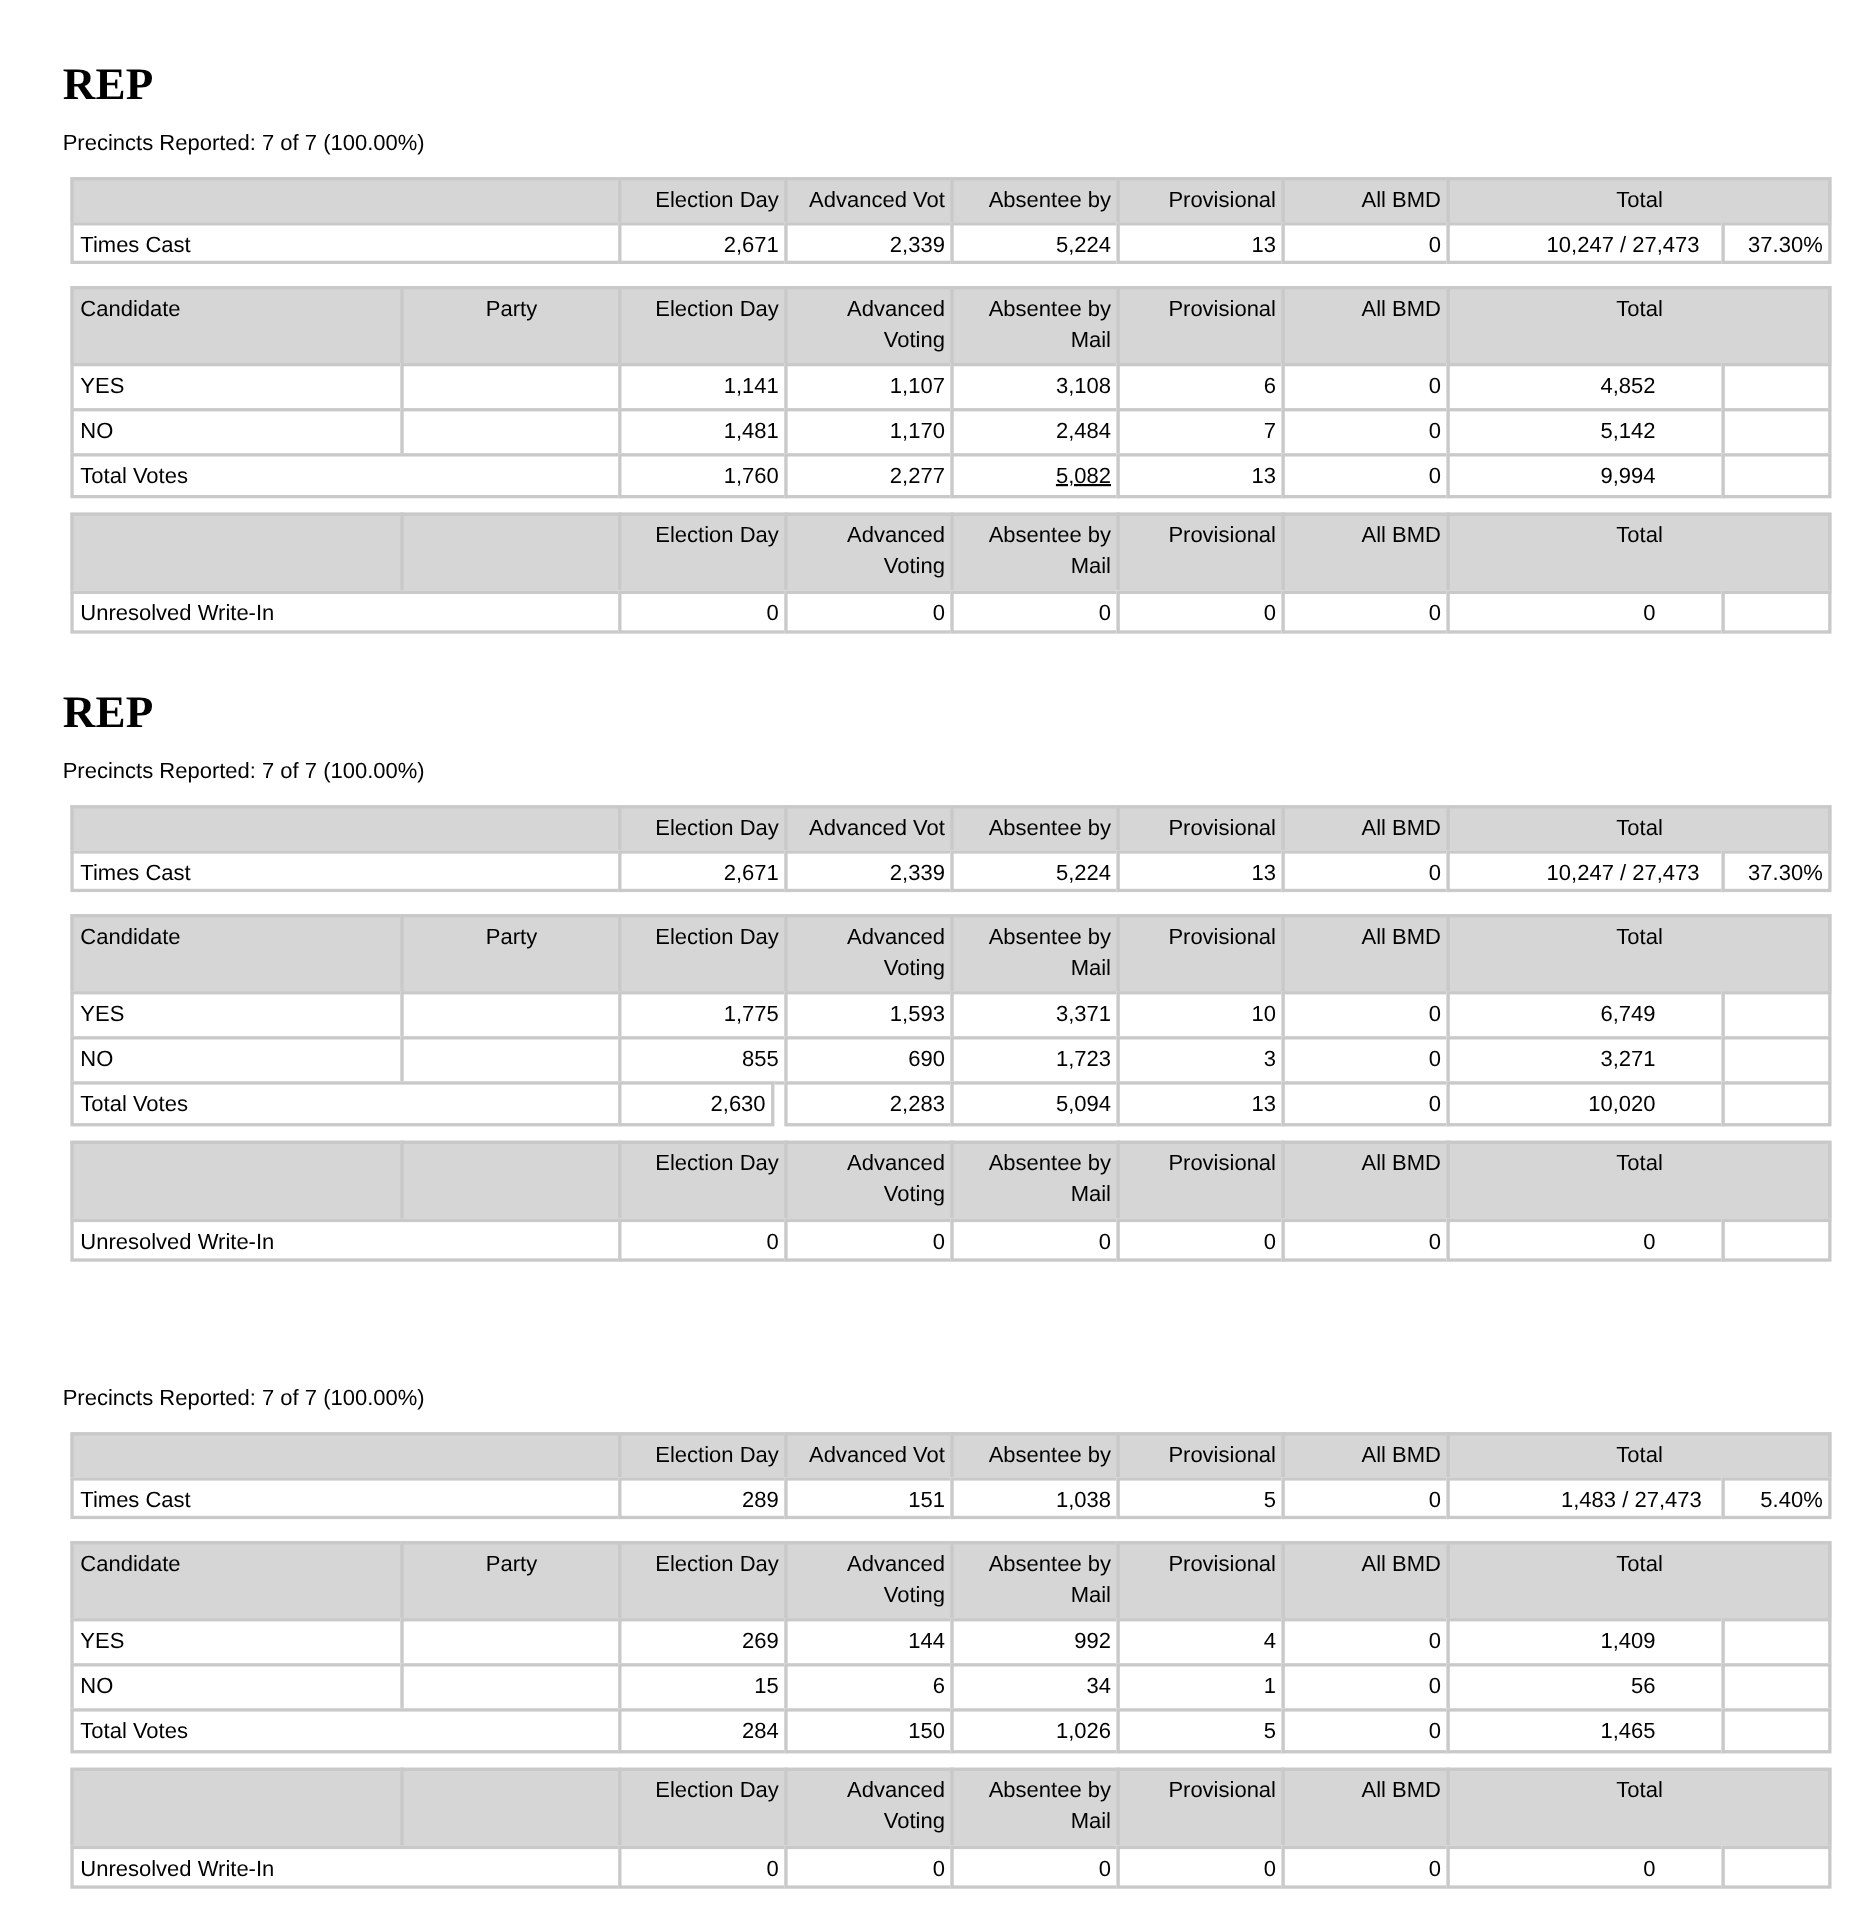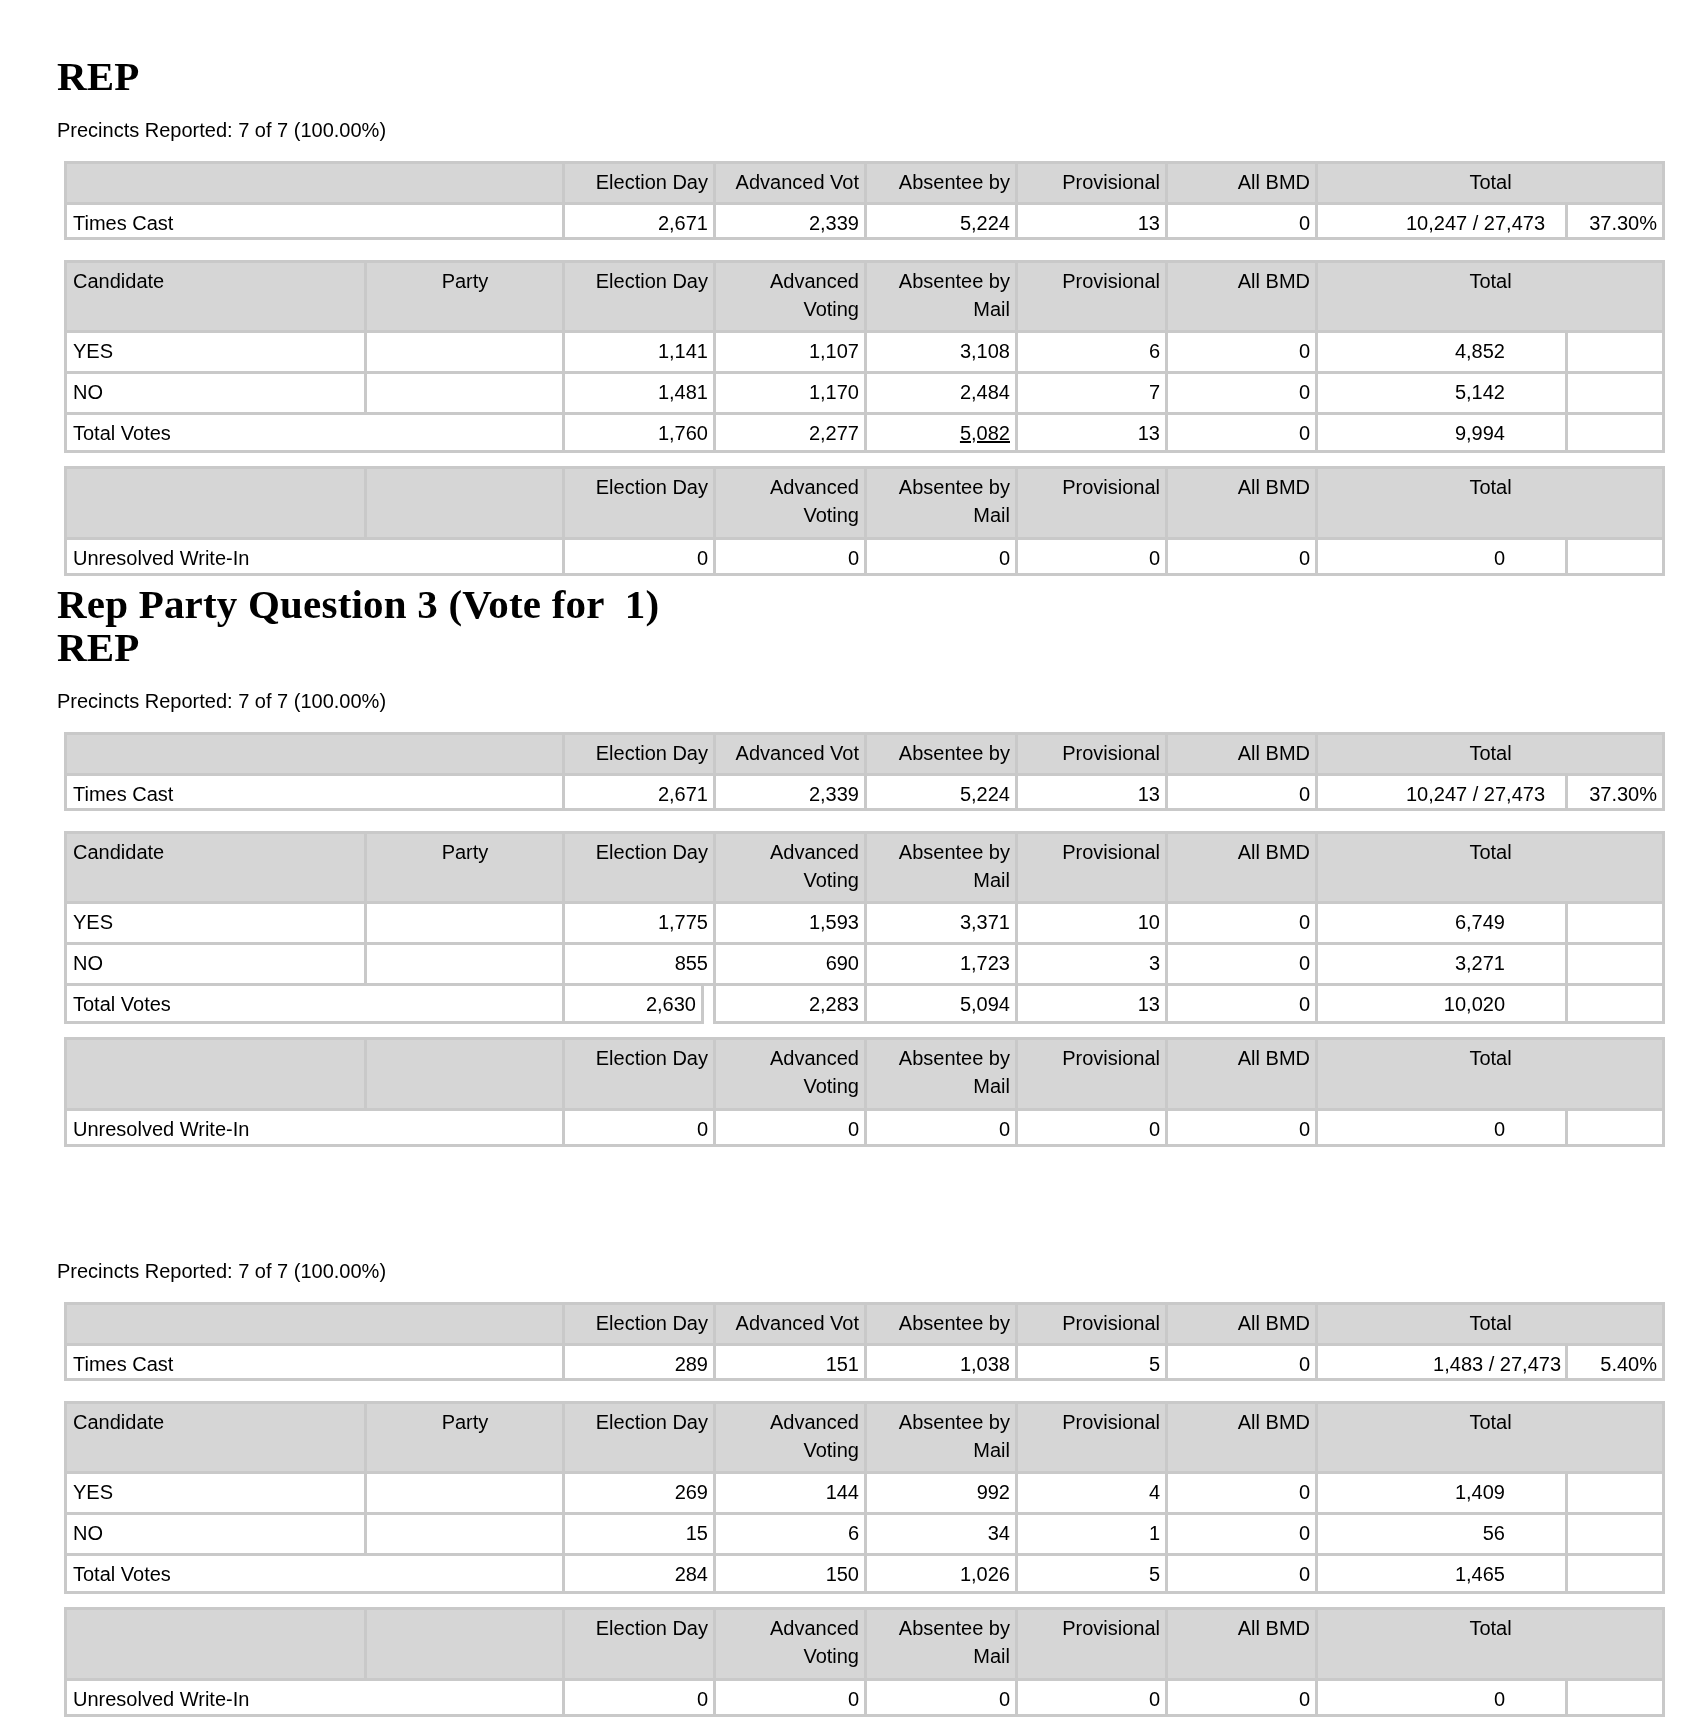--- a/index.html
+++ b/index.html
@@ -107,21 +107,21 @@
           <div class="cell b r" style="left: 649px; width: 154px; height: 39px;">0</div>
           <div class="cell b r" style="left: 800px; width: 154px; height: 39px;">0</div>
           <div class="cell b r" style="left: 951px; width: 153px; height: 39px;">0</div>
           <div class="cell b r" style="left: 1101px; width: 153px; height: 39px;">0</div>
           <div class="cell b r" style="left: 1251px; width: 253px; height: 39px; padding-right: 60px;">0</div>
           <div class="cell b r" style="left: 1501px; width: 100px; height: 39px;"></div>
         </div>
       </div>
     </div>
     <div class="section" style="top: 571px;">
-      <h1 class="title"><span>Rep Party Question 3 (Vote for  1)</span><br><span>REP</span></h1>
+      <h1 class="title"><br><span>REP</span></h1>
       <div class="precincts">Precincts Reported: 7 of 7 (100.00%)</div>
       <div class="tbl" style="top: 161px;">
         <div class="row hdr" style="top: 0px; height: 44px;">
           <div class="cell b " style="left: 0px; width: 501px; height: 44px;"></div>
           <div class="cell b r" style="left: 498px; width: 154px; height: 44px;">Election Day</div>
           <div class="cell b r" style="left: 649px; width: 154px; height: 44px;">Advanced Vot</div>
           <div class="cell b r" style="left: 800px; width: 154px; height: 44px;">Absentee by</div>
           <div class="cell b r" style="left: 951px; width: 153px; height: 44px;">Provisional</div>
           <div class="cell b r" style="left: 1101px; width: 153px; height: 44px;">All BMD</div>
           <div class="cell b c" style="left: 1251px; width: 350px; height: 44px;">Total</div>
@@ -216,21 +216,21 @@
           <div class="cell b r" style="left: 1101px; width: 153px; height: 44px;">All BMD</div>
           <div class="cell b c" style="left: 1251px; width: 350px; height: 44px;">Total</div>
         </div>
         <div class="row body" style="top: 41px; height: 38px;">
           <div class="cell b " style="left: 0px; width: 501px; height: 38px;">Times Cast</div>
           <div class="cell b r" style="left: 498px; width: 154px; height: 38px;">289</div>
           <div class="cell b r" style="left: 649px; width: 154px; height: 38px;">151</div>
           <div class="cell b r" style="left: 800px; width: 154px; height: 38px;">1,038</div>
           <div class="cell b r" style="left: 951px; width: 153px; height: 38px;">5</div>
           <div class="cell b r" style="left: 1101px; width: 153px; height: 38px;">0</div>
-          <div class="cell b r" style="left: 1251px; width: 253px; height: 38px; padding-right: 4px;">1,483 / 27,473</div>
+          <div class="cell b r" style="left: 1251px; width: 253px; height: 38px; padding-right: 18px;">1,483 / 27,473</div>
           <div class="cell b r" style="left: 1501px; width: 100px; height: 38px;">5.40%</div>
         </div>
       </div>
       <div class="tbl" style="top: 260px;">
         <div class="row hdr" style="top: 0px; height: 73px;">
           <div class="cell b " style="left: 0px; width: 303px; height: 73px;">Candidate</div>
           <div class="cell b c" style="left: 300px; width: 201px; height: 73px;">Party</div>
           <div class="cell b r" style="left: 498px; width: 154px; height: 73px;">Election Day</div>
           <div class="cell b r wrap" style="left: 649px; width: 154px; height: 73px;"><span>Advanced</span><br><span>Voting</span></div>
           <div class="cell b r wrap" style="left: 800px; width: 154px; height: 73px;"><span>Absentee by</span><br><span>Mail</span></div>

